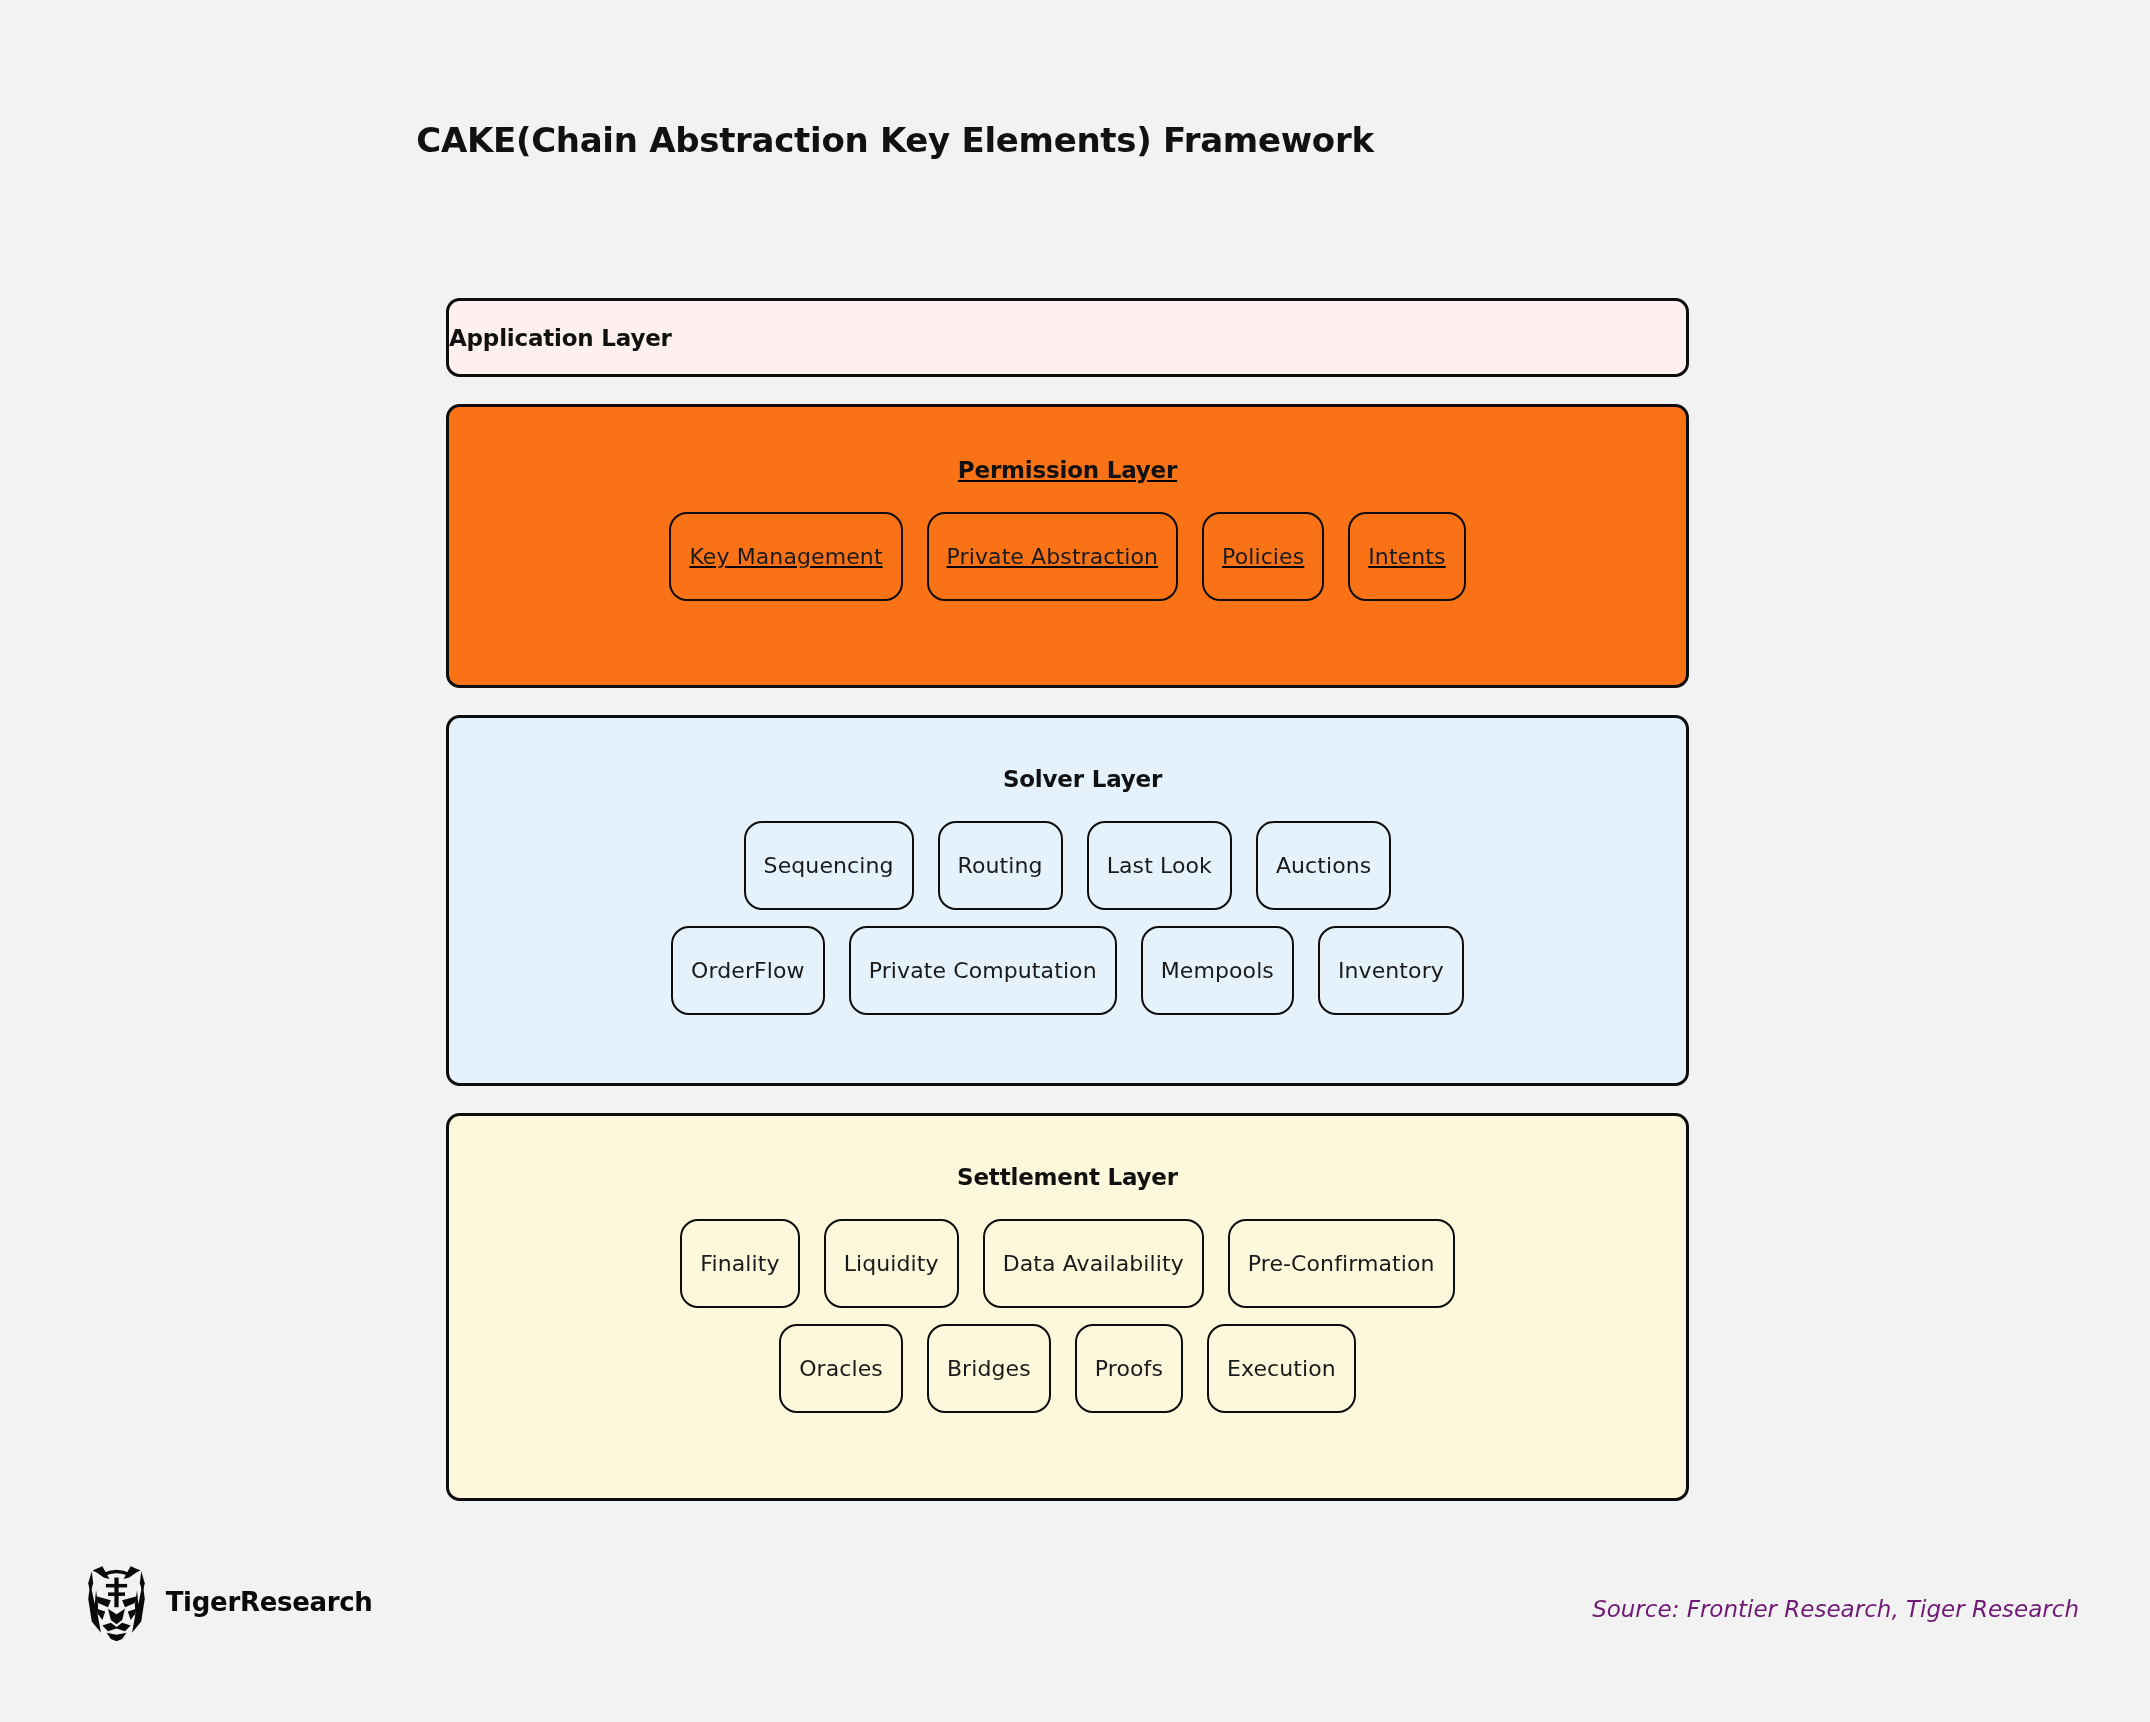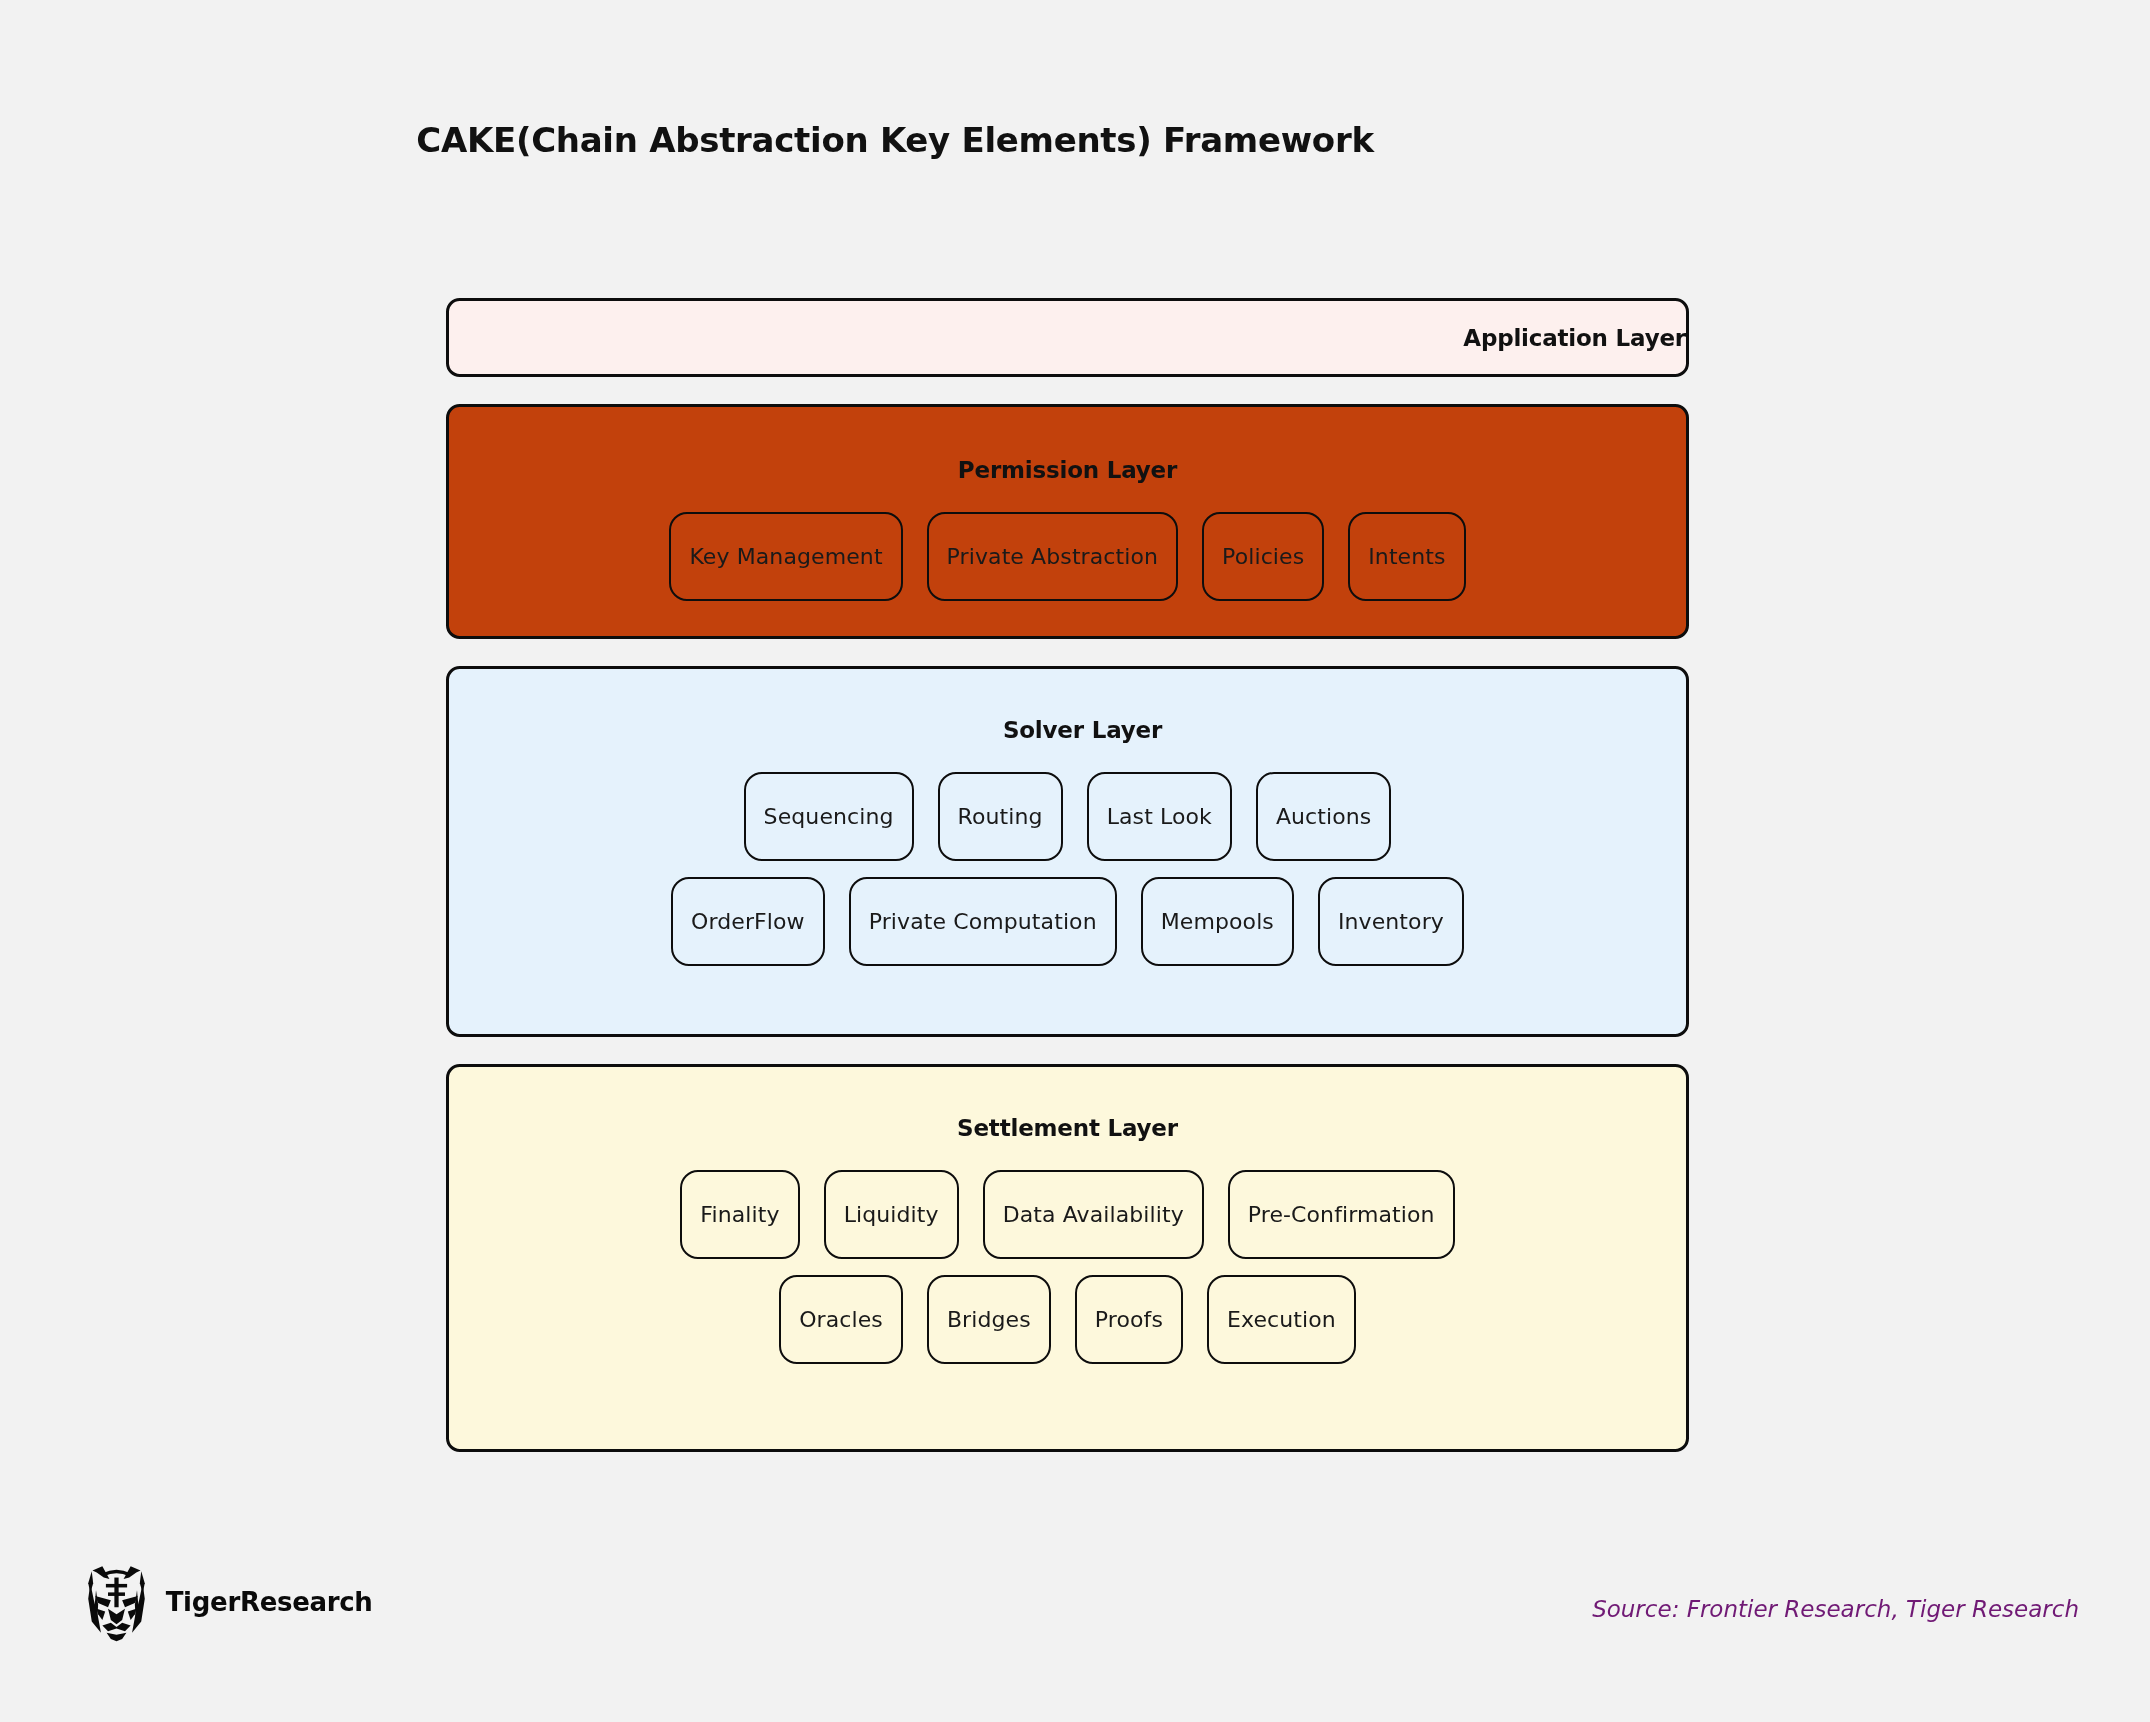--- a/index.html
+++ b/index.html
@@ -54,29 +54,30 @@
     color: #111111;
     letter-spacing: -0.2px;
   }
 
   
   .layer-application {
     height: 79px;
     background: #fdf0ee;
     display: flex;
     align-items: center;
-    justify-content: flex-end;
+    justify-content: flex-start;
   }
   .layer-application .layer-title {
     margin: 0;
   }
 
   .layer-permission {
-    height: 235px;
-    background: #c2410c;
+    height: 284px;
+    background: #f97316;
+    text-decoration: underline;
   }
   .layer-permission .layer-title { margin-top: 50px; }
 
   .layer-solver {
     height: 371px;
     background: #e5f2fc;
   }
   .layer-solver .layer-title { margin-top: 48px; padding-left: 30px; }
 
   .layer-settlement {

